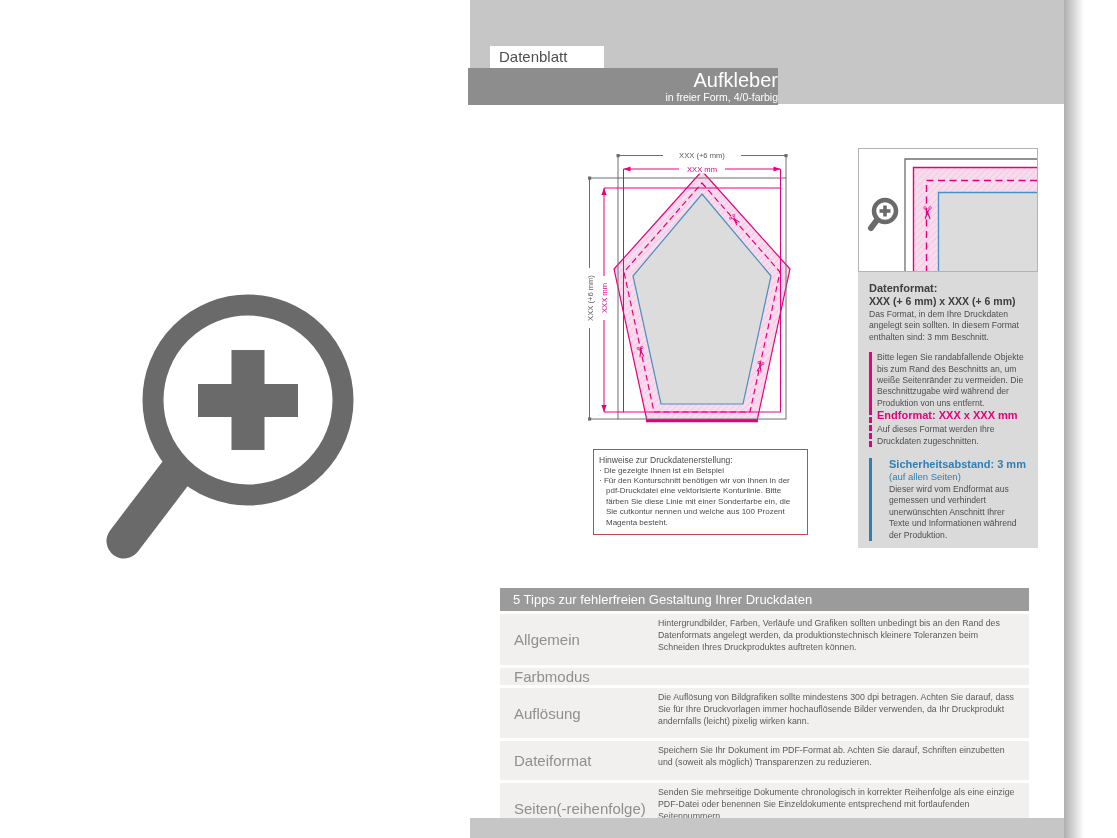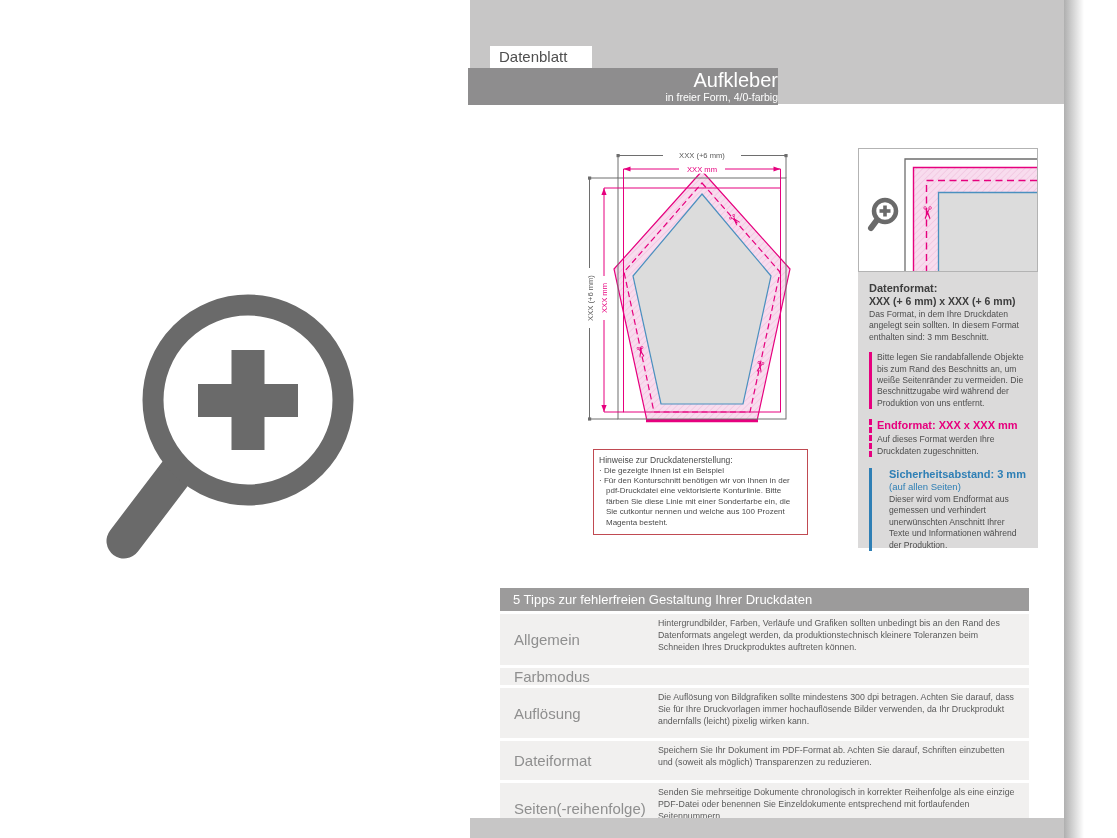--- a/index.html
+++ b/index.html
@@ -12,21 +12,21 @@
   
   #page { left:466px; top:0; width:598px; height:838px; background:#ffffff; }
   #page-shadow {
     left:1064px; top:0; width:20px; height:838px;
     background:linear-gradient(to right, rgba(110,110,110,.55), rgba(255,255,255,0));
   }
   #top-band  { left:4px; top:0; width:594px; height:104px; background:#c7c6c6; }
   #footer-band { left:4px; top:818px; width:594px; height:20px; background:#c7c6c6; }
 
   #tab {
-    left:24px; top:46px; width:102px; height:22px; background:#ffffff;
+    left:24px; top:46px; width:114px; height:22px; background:#ffffff;
     font-size:15px; color:#4f4f4f; line-height:22px; padding-left:9px; box-sizing:border-box;
   }
   #title-band {
     left:2px; top:68px; width:310px; height:37px; background:#8e8d8e;
     color:#ffffff; text-align:right; box-sizing:border-box; padding-left:130px;
   }
   #title-band .t1 { font-size:20px; line-height:23px; margin-top:1px; }
   #title-band .t2 { font-size:10.5px; line-height:11px; }
 
   
@@ -50,21 +50,21 @@
 
   
   #info-panel {
     left:392px; top:272px; width:180px; height:276px; background:#dbdada;
     box-sizing:border-box; padding:10px 11px 8px 11px; color:#4e4e4e;
   }
   #info-panel h3 { margin:0; font-size:11px; line-height:13px; color:#3d3d3d; }
   #info-panel .value { font-size:10.5px; font-weight:bold; color:#3d3d3d; white-space:nowrap; }
   #info-panel p { margin:2px 0 0 0; font-size:8.6px; line-height:11.4px; }
   .bleed-note { border-left:3px solid #e6007e; padding-left:5px; margin-top:9px !important; }
-  .end-block  { border-left:3px dashed #e6007e; padding-left:5px; margin-top:10px; }
+  .end-block  { border-left:3px dashed #e6007e; padding-left:5px; margin-top:0; }
   .end-block h3 { color:#e6007e !important; }
   .safe-block { border-left:3px solid #2e7fb5; padding-left:17px; margin-top:11px; }
   .safe-block h3 { color:#2e7fb5 !important; }
   .safe-block .sub { font-size:9.5px; line-height:11px; color:#2e7fb5; }
 
   
   #tips { left:34px; top:588px; width:529px; }
   #tips-header {
     height:23px; background:#9c9b9b; color:#ffffff; font-size:13px;
     line-height:23px; padding-left:13px; box-sizing:border-box;

